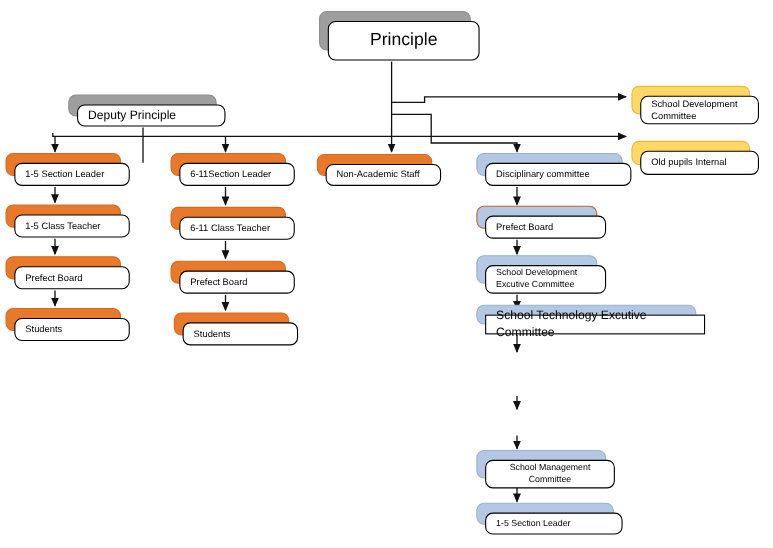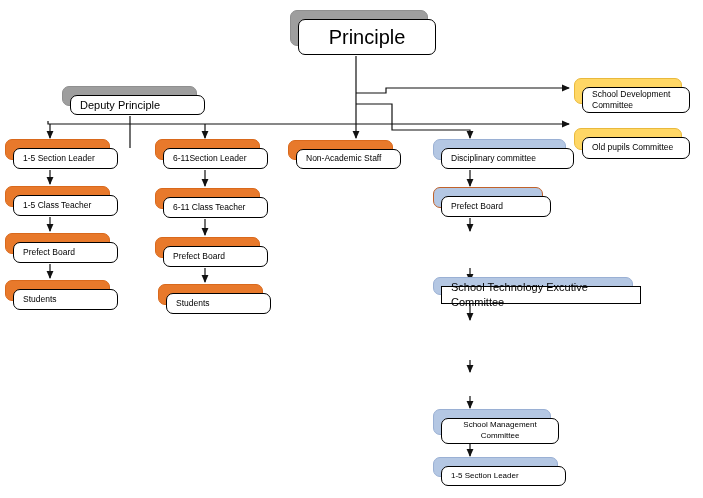--- a/index.html
+++ b/index.html
@@ -68,21 +68,21 @@
   .plate.gray   { background: #9e9e9e; border: 1px solid #8f8f8f; }
   .plate.orange { background: #e8792b; border: 1px solid #d9691c; }
   .plate.blue   { background: #b4c7e3; border: 1px solid #9ab0d4; }
   .plate.blueo  { background: #b4c7e3; border: 1px solid #c0622b; }
   .plate.yellow { background: #ffd765; border: 1px solid #e9b93c; }
 
   
   .node.square .card { border-radius: 0; }
 
   
-  .t-xl .card { font-size: 20px; }
+  .t-xl .card { font-size: 16px; }
   .t-md .card { font-size: 11px; }
   .t-sm .card { font-size: 8.5px; }
   .t-xs .card { font-size: 8px; }
 
   .center .card { justify-content: center; text-align: center; }
 </style>
 </head>
 <body>
 
 <div id="chart">
@@ -144,21 +144,21 @@
   <div class="node t-md" style="left:62px; top:86px; width:135px; height:20px;">
     <div class="plate gray"></div>
     <div class="card">
       <span class="lbl">Deputy Principle</span>
     </div>
   </div>
 
   <div class="node t-sm" style="left:574px; top:128px; width:108px; height:22px;">
     <div class="plate yellow"></div>
     <div class="card">
-      <span class="lbl">Old pupils Committee</span>
+      <span class="lbl">Old pupils Internal</span>
     </div>
   </div>
 
   <div class="node t-sm" style="left:5px; top:139px; width:105px; height:21px;">
     <div class="plate orange"></div>
     <div class="card">
       <span class="lbl">1-5 Section Leader</span>
     </div>
   </div>
 
@@ -225,20 +225,26 @@
     </div>
   </div>
 
   <div class="node t-sm" style="left:433px; top:187px; width:110px; height:21px;">
     <div class="plate blueo"></div>
     <div class="card">
       <span class="lbl">Prefect Board</span>
     </div>
   </div>
 
+  <div class="node t-xs" style="left:433px; top:232px; width:110px; height:26px;">
+    <div class="plate blue"></div>
+    <div class="card">
+      <span class="lbl">School Development Excutive Committee</span>
+    </div>
+  </div>
 
   <div class="node t-md square" style="left:433px; top:277px; width:200px; height:18px;">
     <div class="plate blue"></div>
     <div class="card">
       <span class="lbl">School  Technology Excutive Committee</span>
     </div>
   </div>
 
 
 

